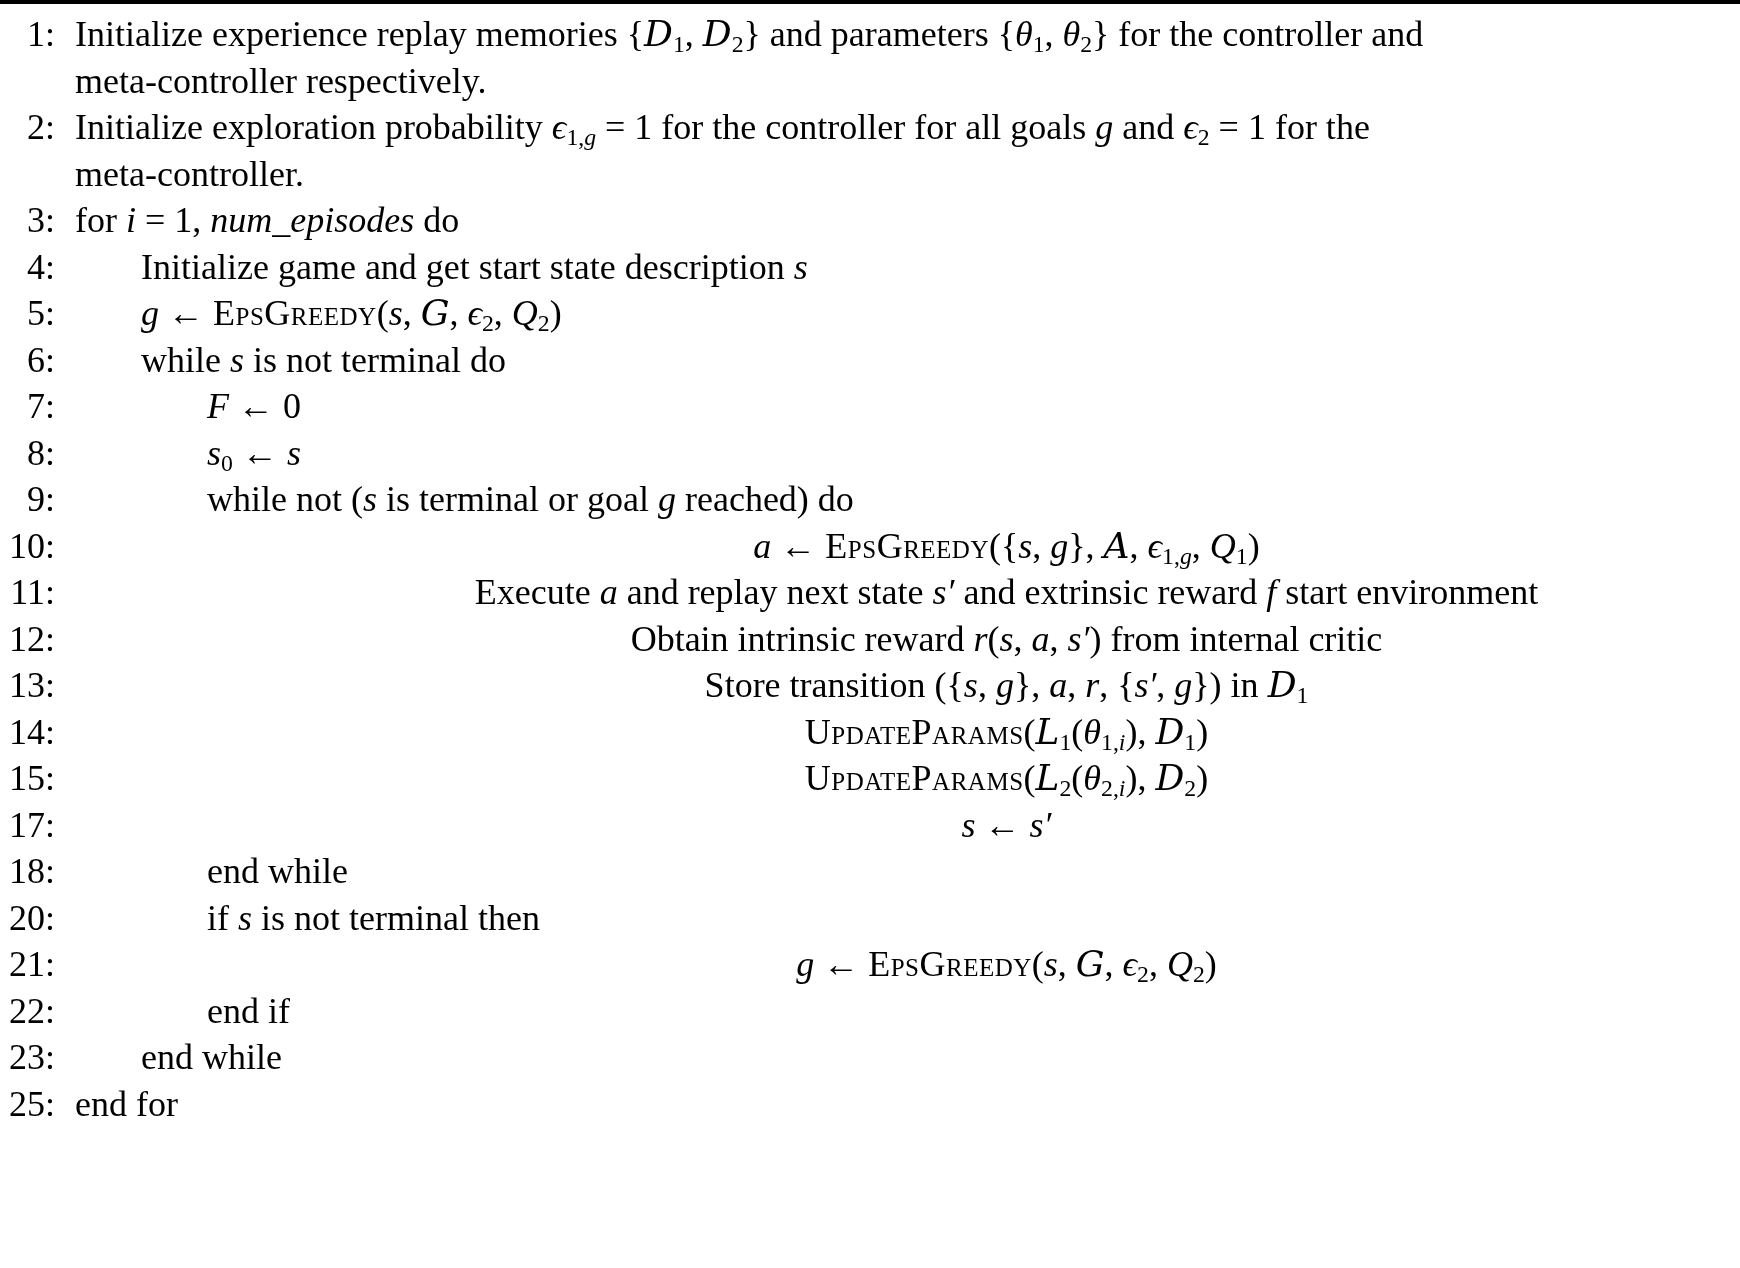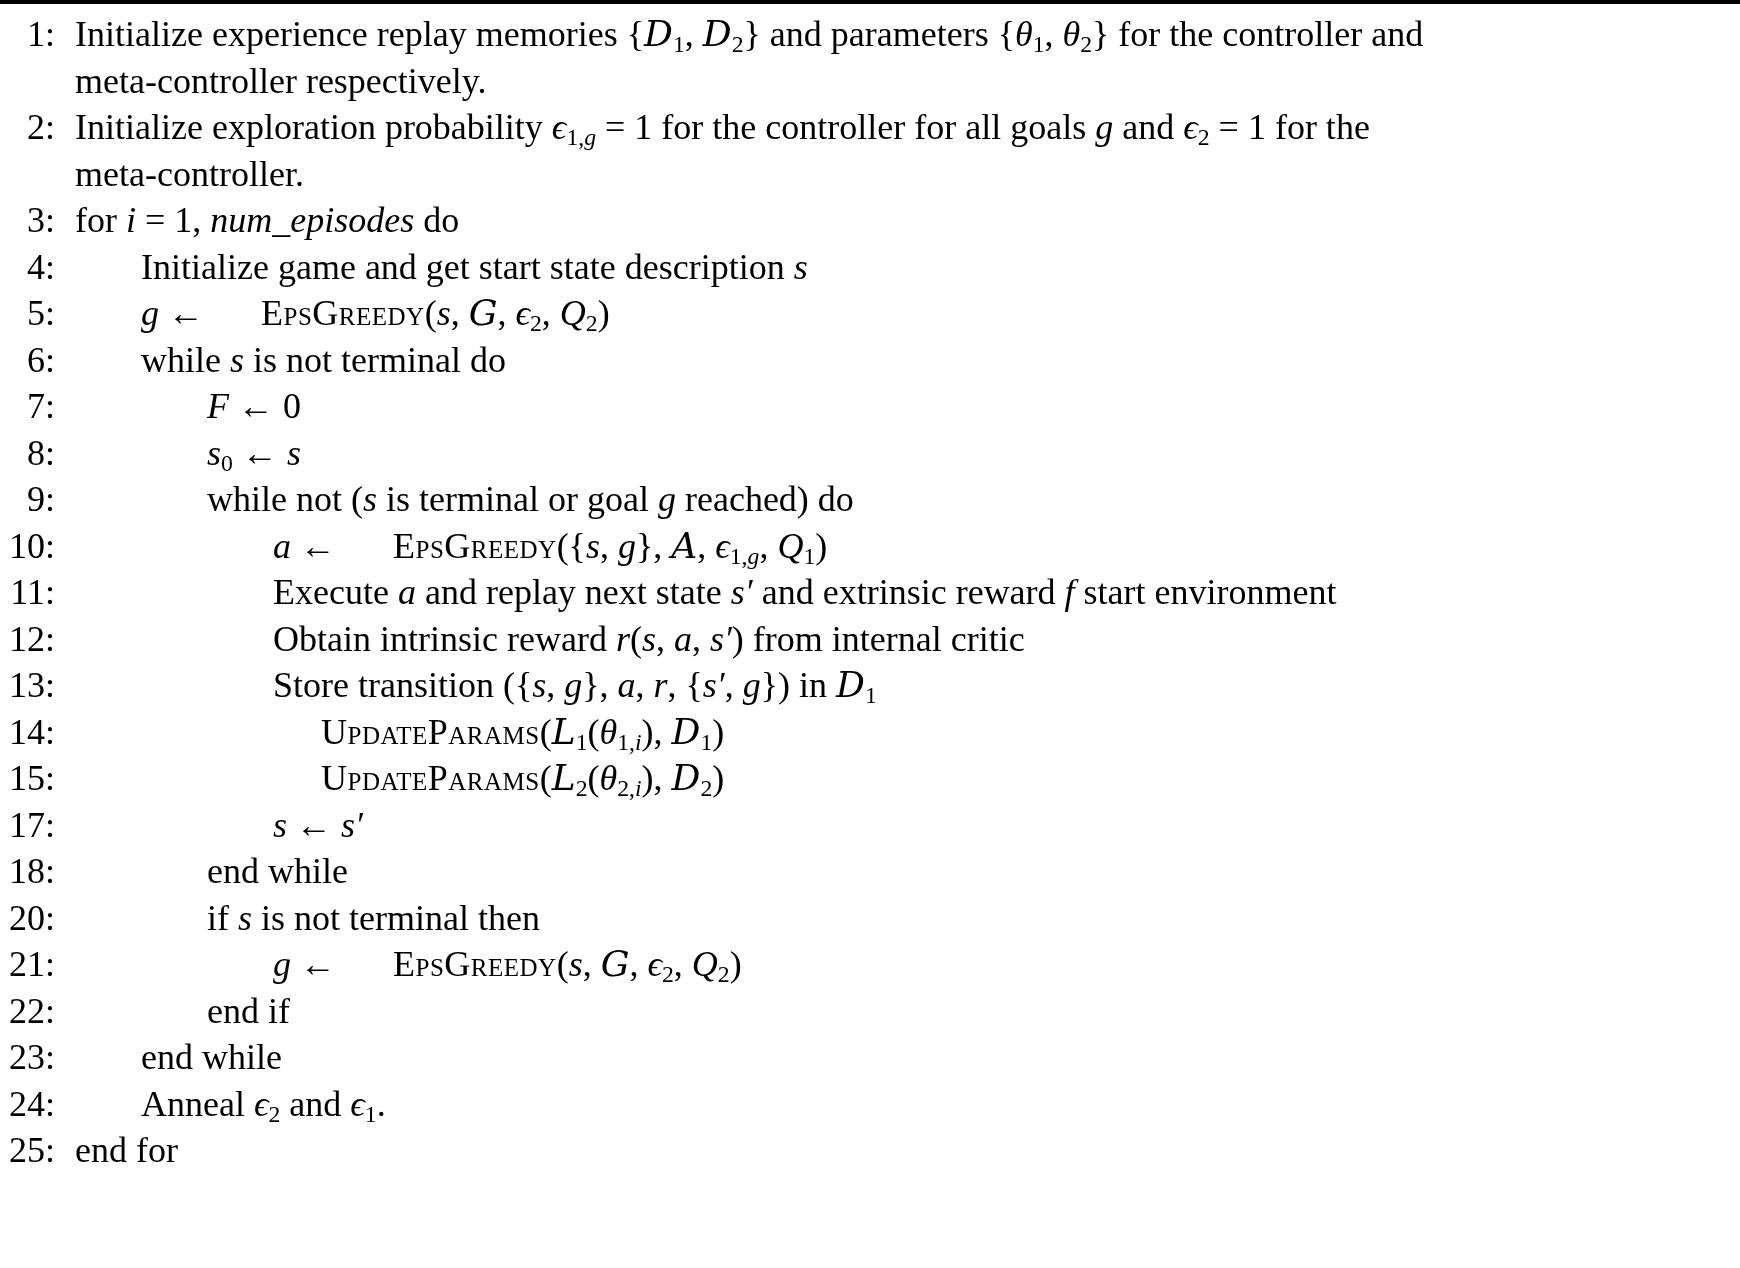--- a/index.html
+++ b/index.html
@@ -36,26 +36,26 @@
     text-align: right;
     margin-right: 20px;
     white-space: pre;
   }
   .content {
     flex: 1 1 auto;
     white-space: normal;
   }
   .content.ind1 { padding-left: 66px; }
   .content.ind2 { padding-left: 132px; }
-  .content.ind3 { padding-left: 198px; }
+  .content.ind3 { padding-left: 198px; text-align: center; }
   .rm { font-style: normal; }
   .bf { font-weight: normal; }
   .it { font-style: italic; }
   .cal { font-style: italic; font-family: "DejaVu Serif", serif; }
-  .sc { font-variant: small-caps; letter-spacing: 0.5px; margin-left: 48px; }
+  .sc { font-variant: small-caps; letter-spacing: 0.5px; }
   .sub {
     font-size: 66%;
     vertical-align: -0.25em;
     line-height: 0;
   }
   .subit {
     font-size: 66%;
     vertical-align: -0.25em;
     line-height: 0;
     font-style: italic;
@@ -145,21 +145,17 @@
       </div>
       <div class="line">
         <span class="num">22:</span>
         <span class="content ind2"><span class="bf">end if</span></span>
       </div>
       <div class="line">
         <span class="num">23:</span>
         <span class="content ind1"><span class="bf">end while</span></span>
       </div>
       <div class="line">
-        <span class="num">24:</span>
-        <span class="content ind1"><span class="rm">Anneal </span><span class="it">ϵ</span><span class="sub">2</span><span class="rm"> and </span><span class="it">ϵ</span><span class="sub">1</span><span class="rm">.</span></span>
-      </div>
-      <div class="line">
         <span class="num">25:</span>
         <span class="content"><span class="bf">end for</span></span>
       </div>
     </div>
 </div>
 
 </body></html>

